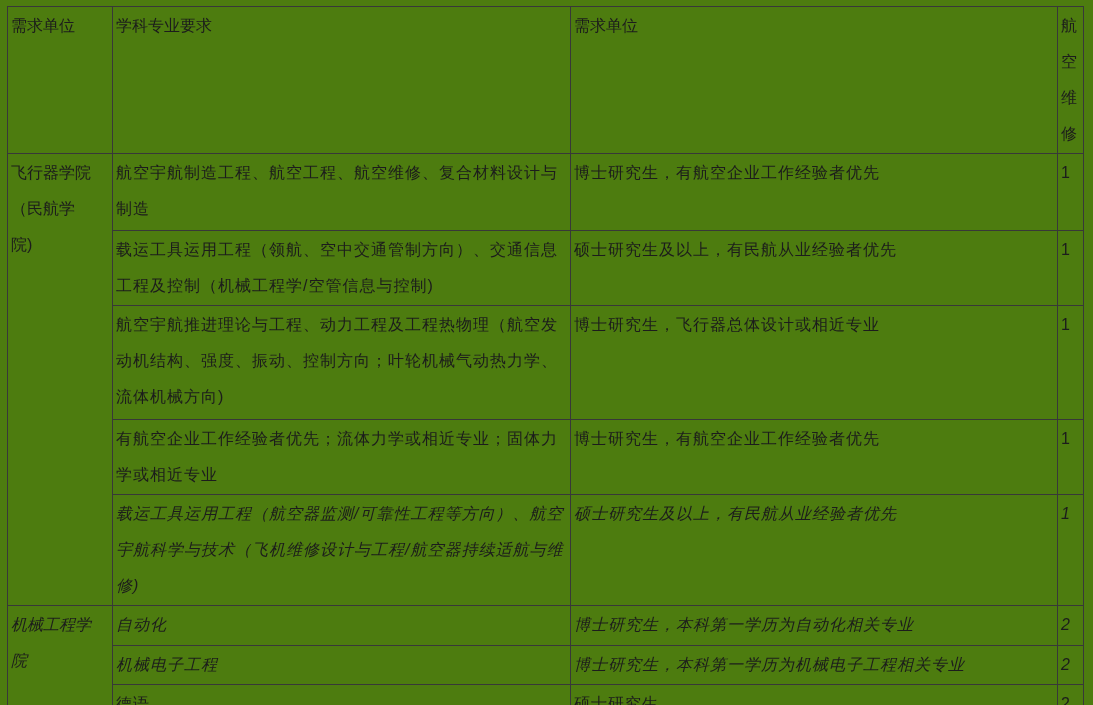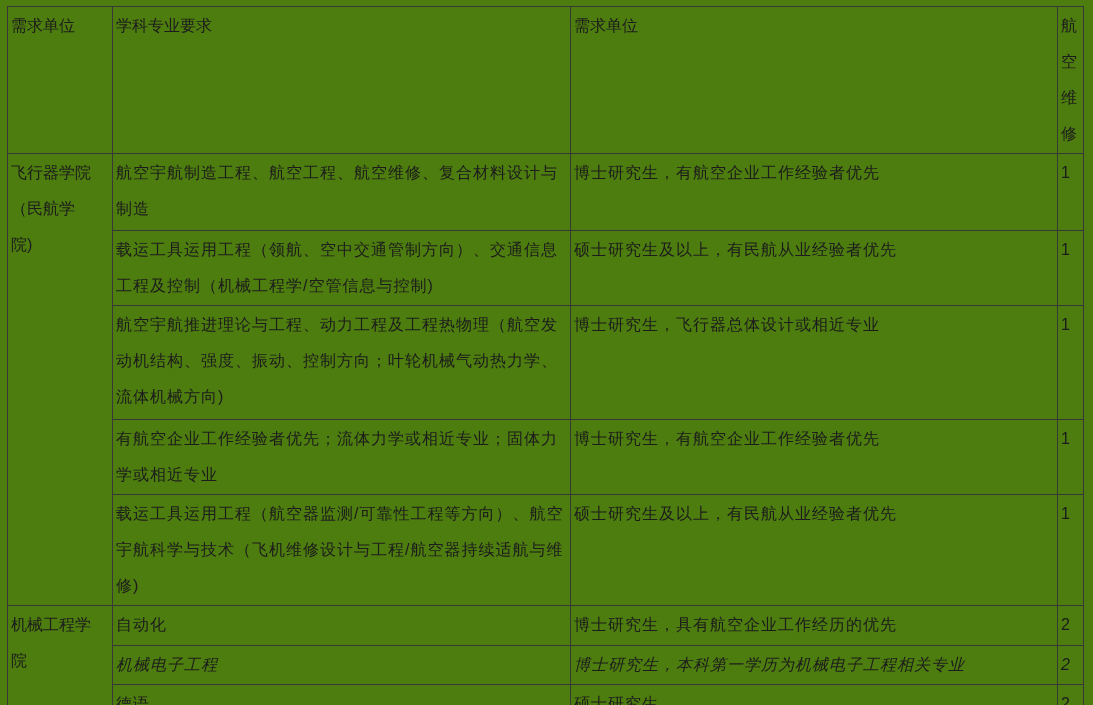--- a/index.html
+++ b/index.html
@@ -49,22 +49,22 @@
     word-break: break-all;
   }
   td.count-cell {
     line-height: 36px;
   }
   tr.header-row   { height: 139px; }
   tr.row-h77      { height: 77px; }
   tr.row-h72      { height: 72px; }
   tr.row-h114     { height: 114px; }
   tr.row-h70      { height: 70px; }
-  tr.row-h106     { height: 106px; }
-  tr.row-h40      { height: 40px; }
+  tr.row-h106     { height: 106px; font-style: italic; }
+  tr.row-h40      { height: 40px; font-style: italic; }
   tr.row-h39      { height: 39px; font-style: italic; }
   tr.row-h36      { height: 36px; }
 </style>
 </head>
 <body>
 
 <div class="screen">
   <table class="recruit">
     <colgroup>
       <col style="width:105px">
@@ -106,21 +106,21 @@
       <tr class="row-h106">
         <td class="major-cell">载运工具运用工程（航空器监测/可靠性工程等方向）、航空宇航科学与技术（飞机维修设计与工程/航空器持续适航与维修)</td>
         <td class="req-cell">硕士研究生及以上，有民航从业经验者优先</td>
         <td class="count-cell">1</td>
       </tr>
 
       <tr class="row-h40">
         <td class="unit-cell" rowspan="3">机械工程学
 院</td>
         <td class="major-cell">自动化</td>
-        <td class="req-cell">博士研究生，具有航空企业工作经历的优先</td>
+        <td class="req-cell">博士研究生，本科第一学历为自动化相关专业</td>
         <td class="count-cell">2</td>
       </tr>
       <tr class="row-h39">
         <td class="major-cell">机械电子工程</td>
         <td class="req-cell">博士研究生，本科第一学历为机械电子工程相关专业</td>
         <td class="count-cell">2</td>
       </tr>
       <tr class="row-h36">
         <td class="major-cell">德语</td>
         <td class="req-cell">硕士研究生</td>

